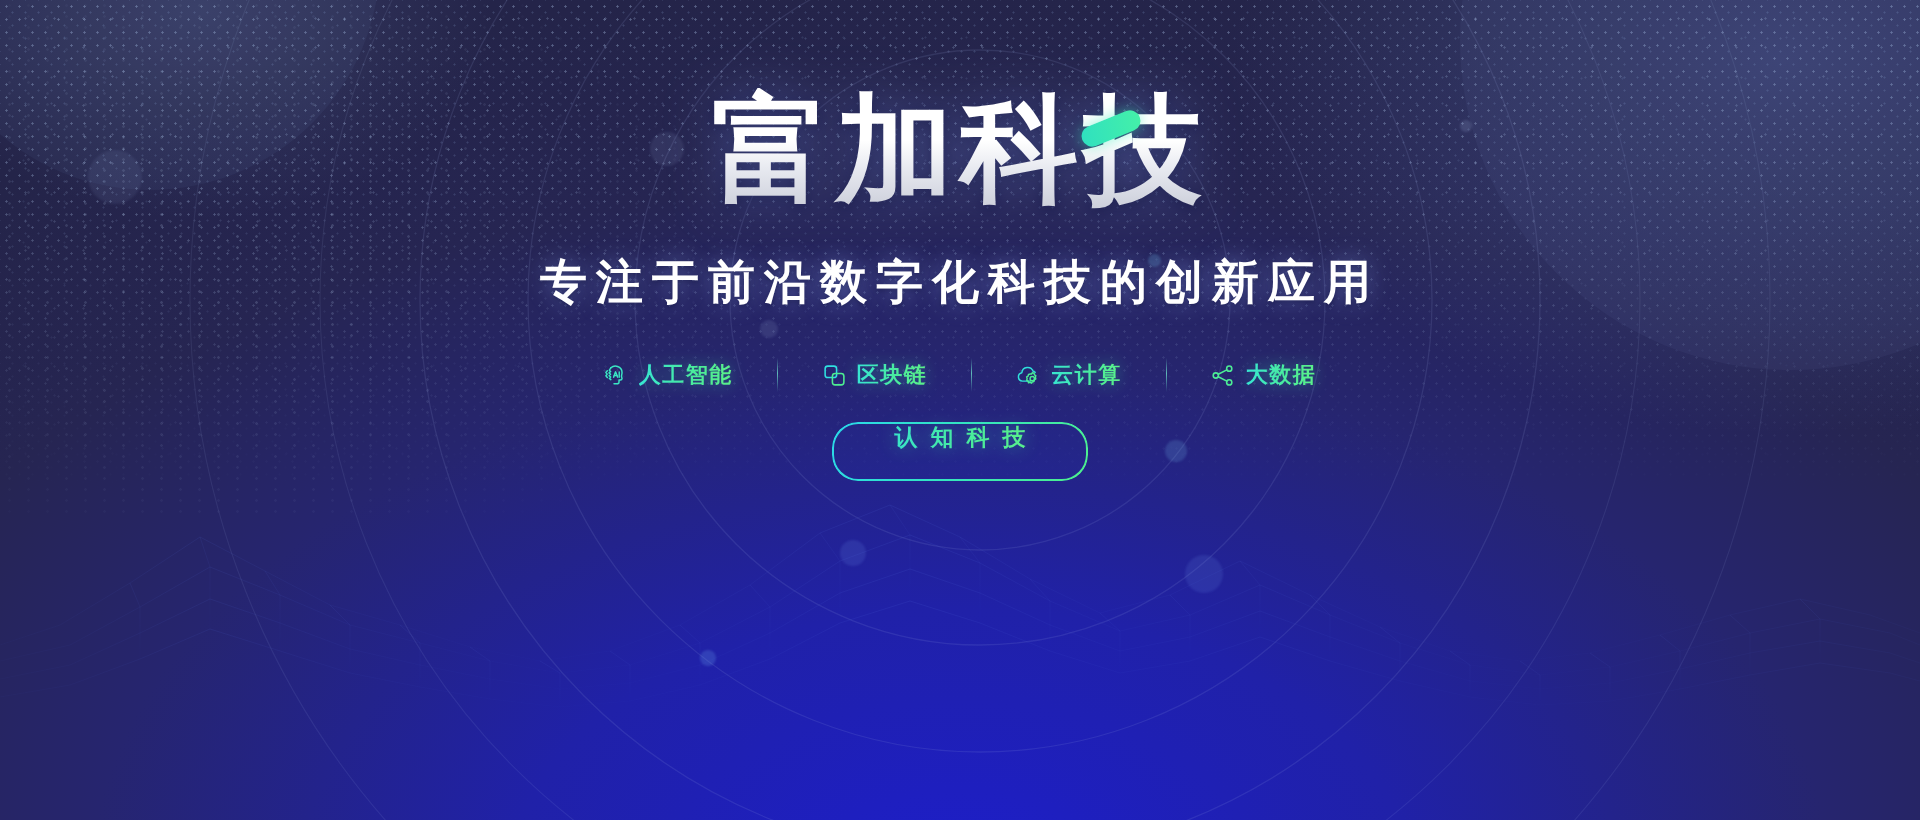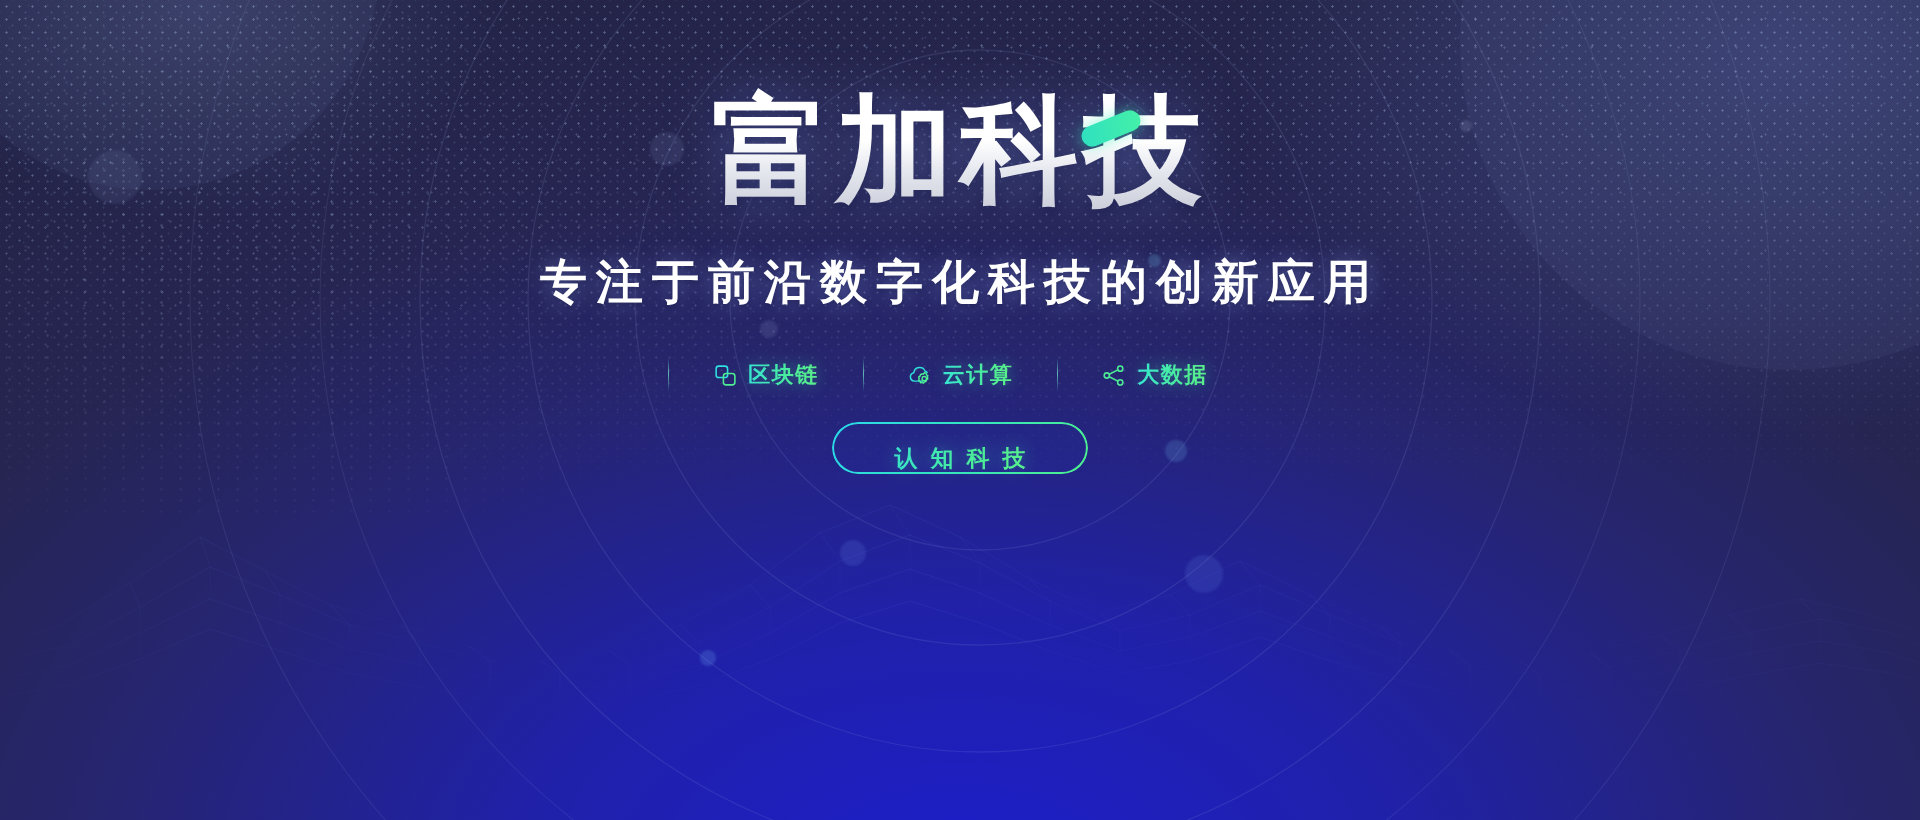--- a/index.html
+++ b/index.html
@@ -54,21 +54,21 @@
   
   .blob{ position:absolute; border-radius:50%; filter:blur(1px); }
 
   
   .mesh{ position:absolute; left:0; bottom:0; width:1920px; height:430px; }
   .mesh-far{ position:absolute; left:0; bottom:95px; width:1920px; height:250px; opacity:.40; }
 
   
   .content{
     position:absolute; left:0; top:0; width:1920px; height:820px;
-    display:flex; flex-direction:column; align-items:center;
+    display:flex; flex-direction:column; align-items:center;font-family:Liberation Serif, serif;
   }
 
   .title{
     margin-top:88px;
     font-size:118px;
     line-height:1.06;
     font-weight:700;
     letter-spacing:6px;
     background:linear-gradient(180deg,#ffffff 0%,#ffffff 42%,#e6e8ef 66%,#c9ccd8 100%);
     -webkit-background-clip:text; background-clip:text;
@@ -118,22 +118,22 @@
     -webkit-background-clip:text; background-clip:text;
     -webkit-text-fill-color:transparent; color:transparent;
     filter:drop-shadow(0 0 8px rgba(60,235,175,.38));
     white-space:nowrap;
   }
 
   
   .pill-wrap{ margin-top:30px; }
   .pill{
     position:relative;
-    display:flex; align-items:flex-end; justify-content:center;
-    width:256px; height:52px;
+    display:flex; align-items:flex-start; justify-content:center;
+    width:256px; height:59px;
     border-radius:26px;
     background:rgba(40,60,190,.10);
     cursor:pointer;
   }
   .pill::before{
     content:""; position:absolute; inset:0;
     border-radius:26px;
     padding:1.6px;
     background:linear-gradient(120deg,#2ad8ea 0%,#33e4c4 45%,#4ef08a 100%);
     -webkit-mask: linear-gradient(#000 0 0) content-box, linear-gradient(#000 0 0);
@@ -318,20 +318,31 @@
 
     <div class="title">
       <span>富加科技</span>
       <span class="accent-stroke"></span>
     </div>
 
     <div class="subtitle">专注于前沿数字化科技的创新应用</div>
 
     <div class="tags">
 
+      <div class="tag">
+        <svg class="tag-icon" viewBox="0 0 24 24" fill="none" stroke="#3ae7c4" stroke-width="1.4" stroke-linecap="round" stroke-linejoin="round">
+          <path d="M6.6 4.6C8.3 3.1 10.8 2.6 13 3.3c2.6.8 4.3 3.1 4.3 5.8 0 1.5-.5 2.6-.5 3.8 0 .8.5 1.2.5 2 0 .9-.7 1.5-1.6 1.5h-1.3v2.1c0 .8-.6 1.4-1.4 1.4H9.6"></path>
+          <path d="M6.6 4.6 5.1 6.9l1.3 1.2-1.6 1.4 1.5 1.3-1.4 1.3 1.5 1.3-1.3 1.4 1.5 1.2"></path>
+          <path d="M3.2 7.4 1.8 9.1l1.3 1.6-1.3 1.6 1.4 1.7"></path>
+          <path d="M9.2 13.6l1.9-5.1 2 5.1"></path>
+          <path d="M9.9 11.9h2.6"></path>
+          <path d="M14.6 8.5v5.1"></path>
+        </svg>
+        <span class="tag-label">人工智能</span>
+      </div>
 
       <div class="tag-sep"></div>
 
       <div class="tag">
         <svg class="tag-icon" viewBox="0 0 24 24" fill="none" stroke="#3ce6bc" stroke-width="1.5" stroke-linecap="round" stroke-linejoin="round">
           <rect x="3" y="3" width="11" height="11" rx="2.6" stroke="#2fe0e0"></rect>
           <rect x="10" y="10" width="11" height="11" rx="2.6" stroke="#4eee92"></rect>
         </svg>
         <span class="tag-label">区块链</span>
       </div>

